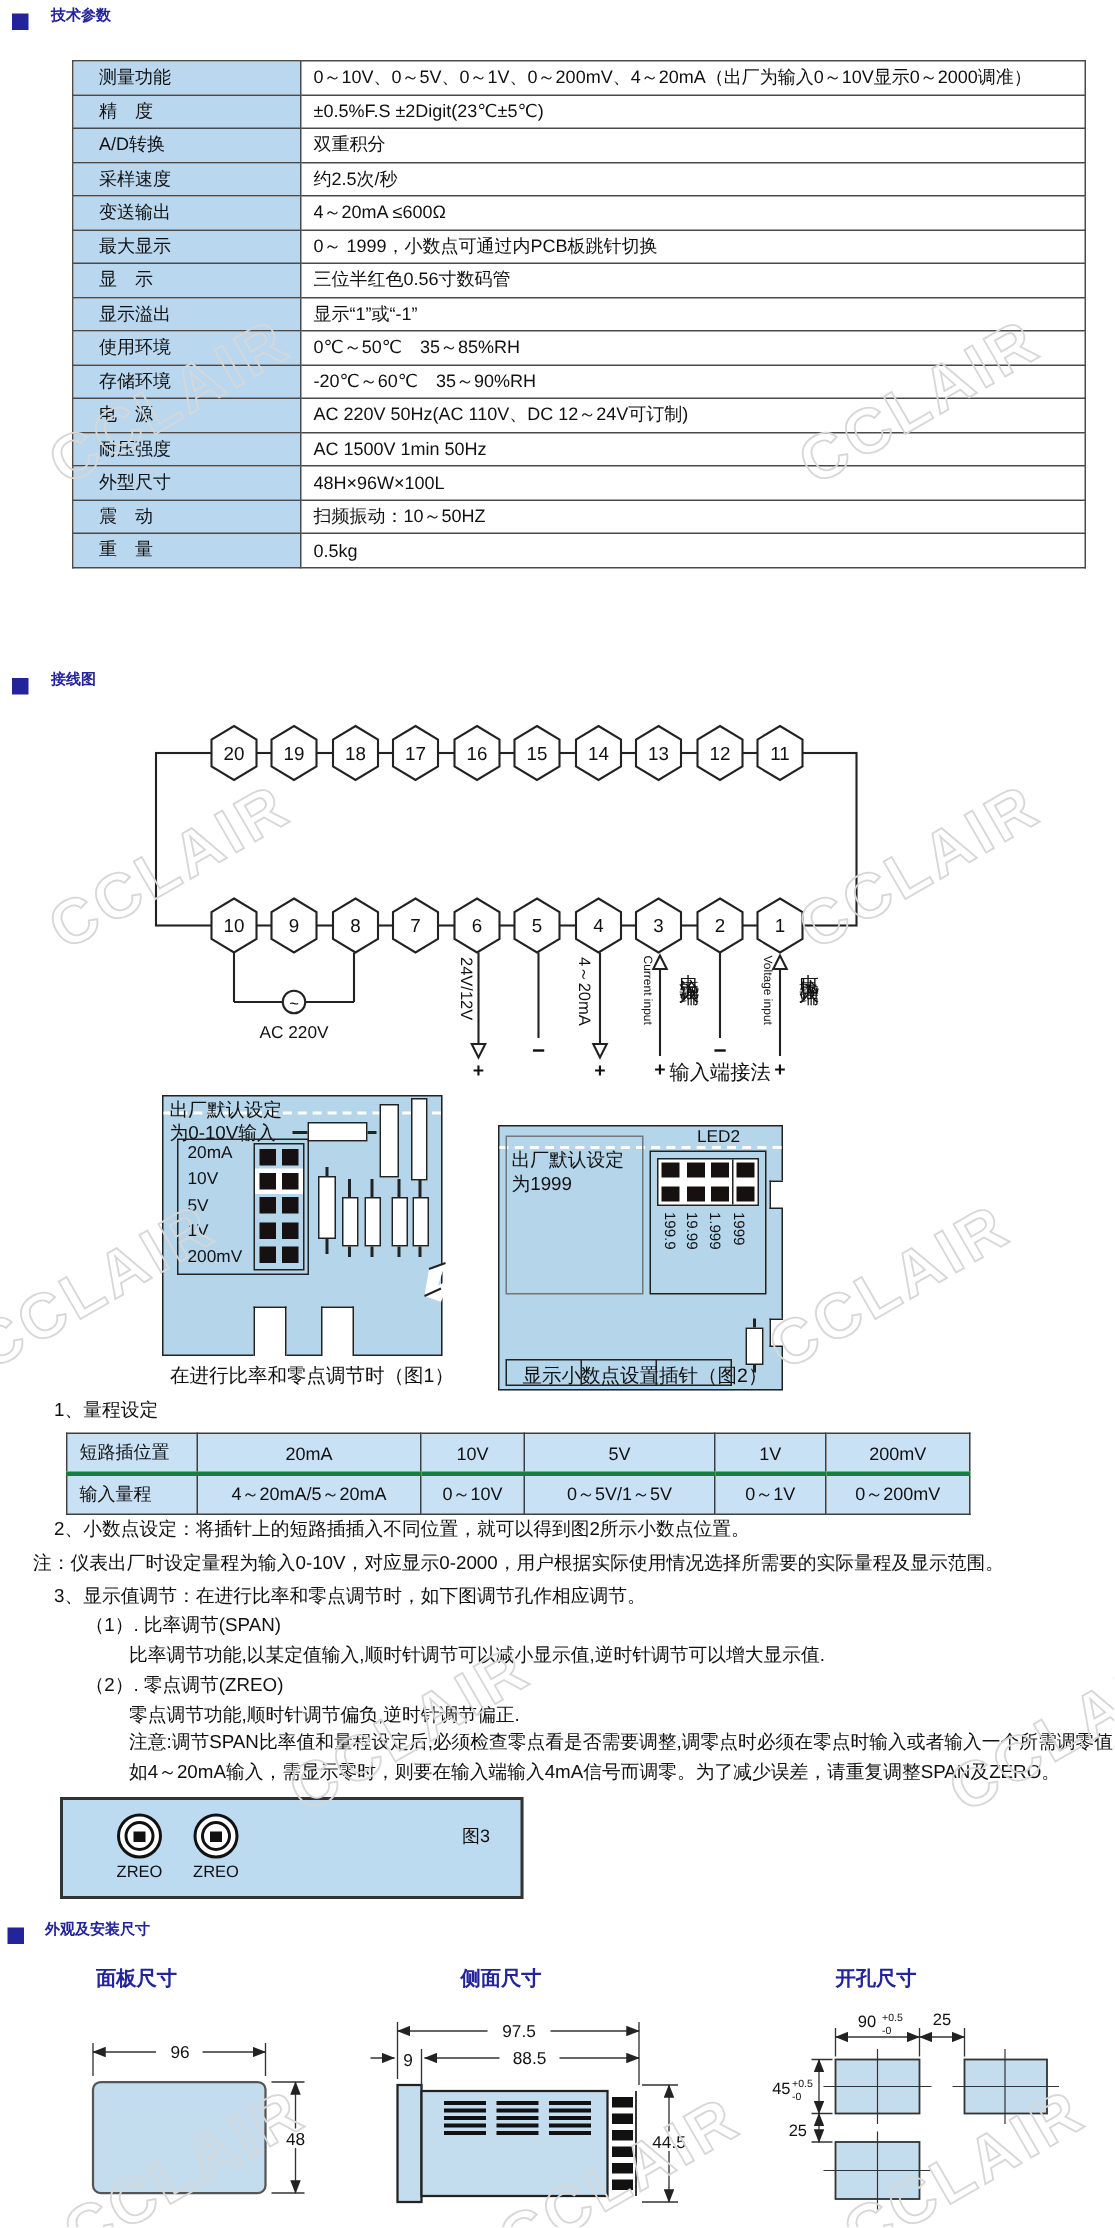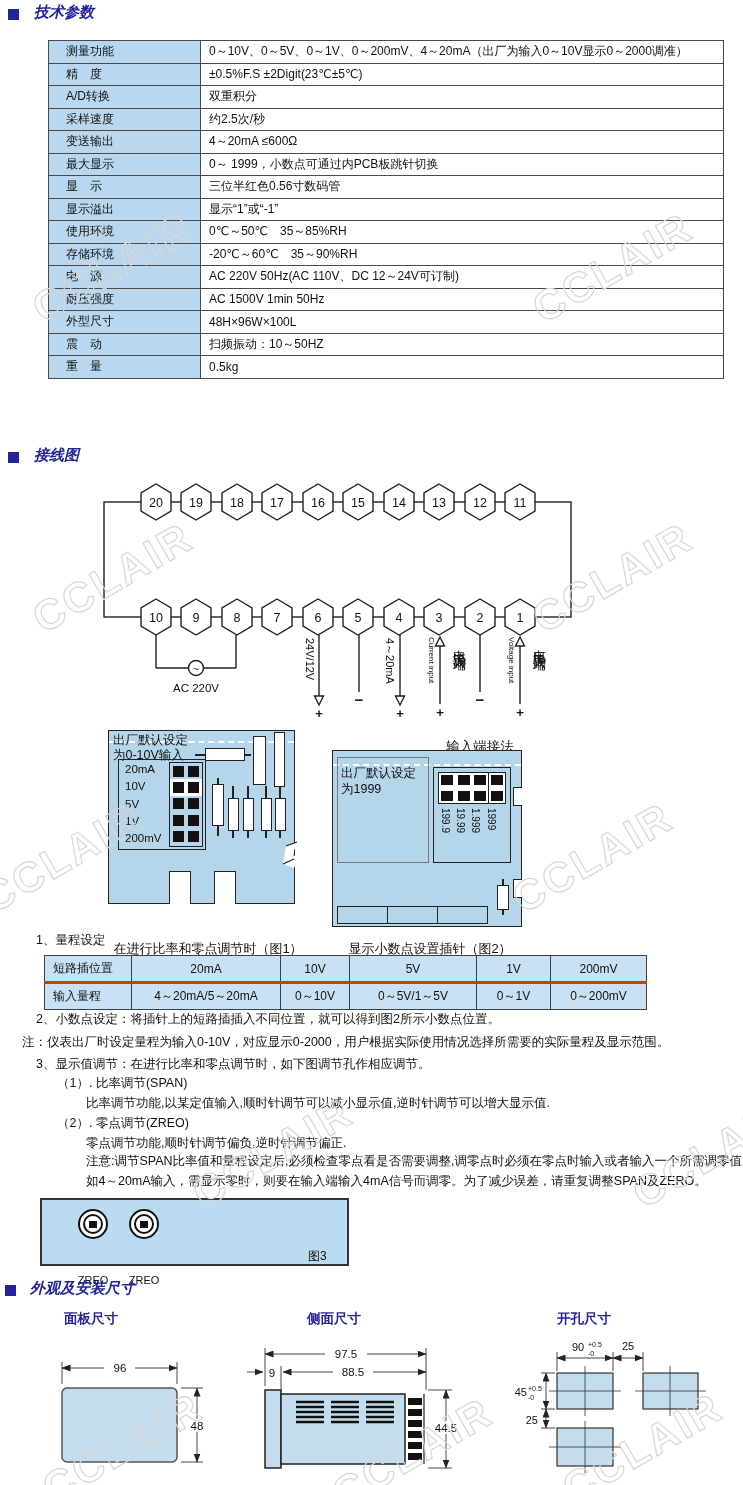--- a/index.html
+++ b/index.html
@@ -1,32 +1,32 @@
 <!DOCTYPE html>
 <html><head>
 <meta charset="utf-8">
 <style>
   html,body{margin:0;padding:0;background:#fff;}
   #page{position:relative;width:743px;height:1485px;background:#fff;overflow:hidden;
         font-family:"Liberation Sans","DejaVu Sans",sans-serif;color:#111;}
   .abs{position:absolute;}
   .txt{font-size:12.5px;color:#111;white-space:nowrap;line-height:1.2;}
-  .sec-title{font-size:15px;font-weight:bold;color:#23239a;white-space:nowrap;font-style:italic;}
+  .sec-title{font-size:10px;font-weight:bold;color:#23239a;white-space:nowrap;}
   .bullet{width:11px;height:11px;background:#23239a;}
   .blue-cap{font-size:13.5px;font-weight:bold;color:#23239a;white-space:nowrap;}
-  .cap{font-size:13px;color:#111;white-space:nowrap;margin-top:32px;}
+  .cap{font-size:13px;color:#111;white-space:nowrap;}
   
   table.spec{border-collapse:collapse;table-layout:fixed;width:676px;}
   table.spec td{border:1px solid #4a4a4a;height:21.5px;font-size:12px;padding:0 8px;white-space:nowrap;overflow:hidden;}
   table.spec td.lbl{background:#b9d7ee;width:126px;padding-left:17px;}
   table.spec td.val{background:#fff;}
   
   table.range{border-collapse:collapse;table-layout:fixed;}
   table.range td{background:#c8e1f5;border:1px solid #3f3f3f;height:23px;font-size:12px;text-align:center;white-space:nowrap;}
-  table.range tr.r1 td{border-bottom:3px solid #c2410c;}
+  table.range tr.r1 td{border-bottom:3px solid #15803d;}
   table.range td.c0{text-align:left;padding-left:8px;}
   
   .pcb{background:#b5d5ea;border:1.5px solid #222;}
   .dash{border-top:2px dashed #fff;height:0;}
   .whitebox{background:#fff;border:1.5px solid #222;}
   .notch{background:#fff;border:1.5px solid #222;border-bottom:none;}
   .sq{width:11px;height:11px;background:#171010;}
   .j1r{height:16.4px;display:flex;align-items:center;justify-content:center;gap:4px;}
   .j1r.on{background:#fff;}
   .j2c{width:16.4px;display:flex;flex-direction:column;justify-content:space-between;align-items:center;padding:2px 0;box-sizing:border-box;height:100%;}

